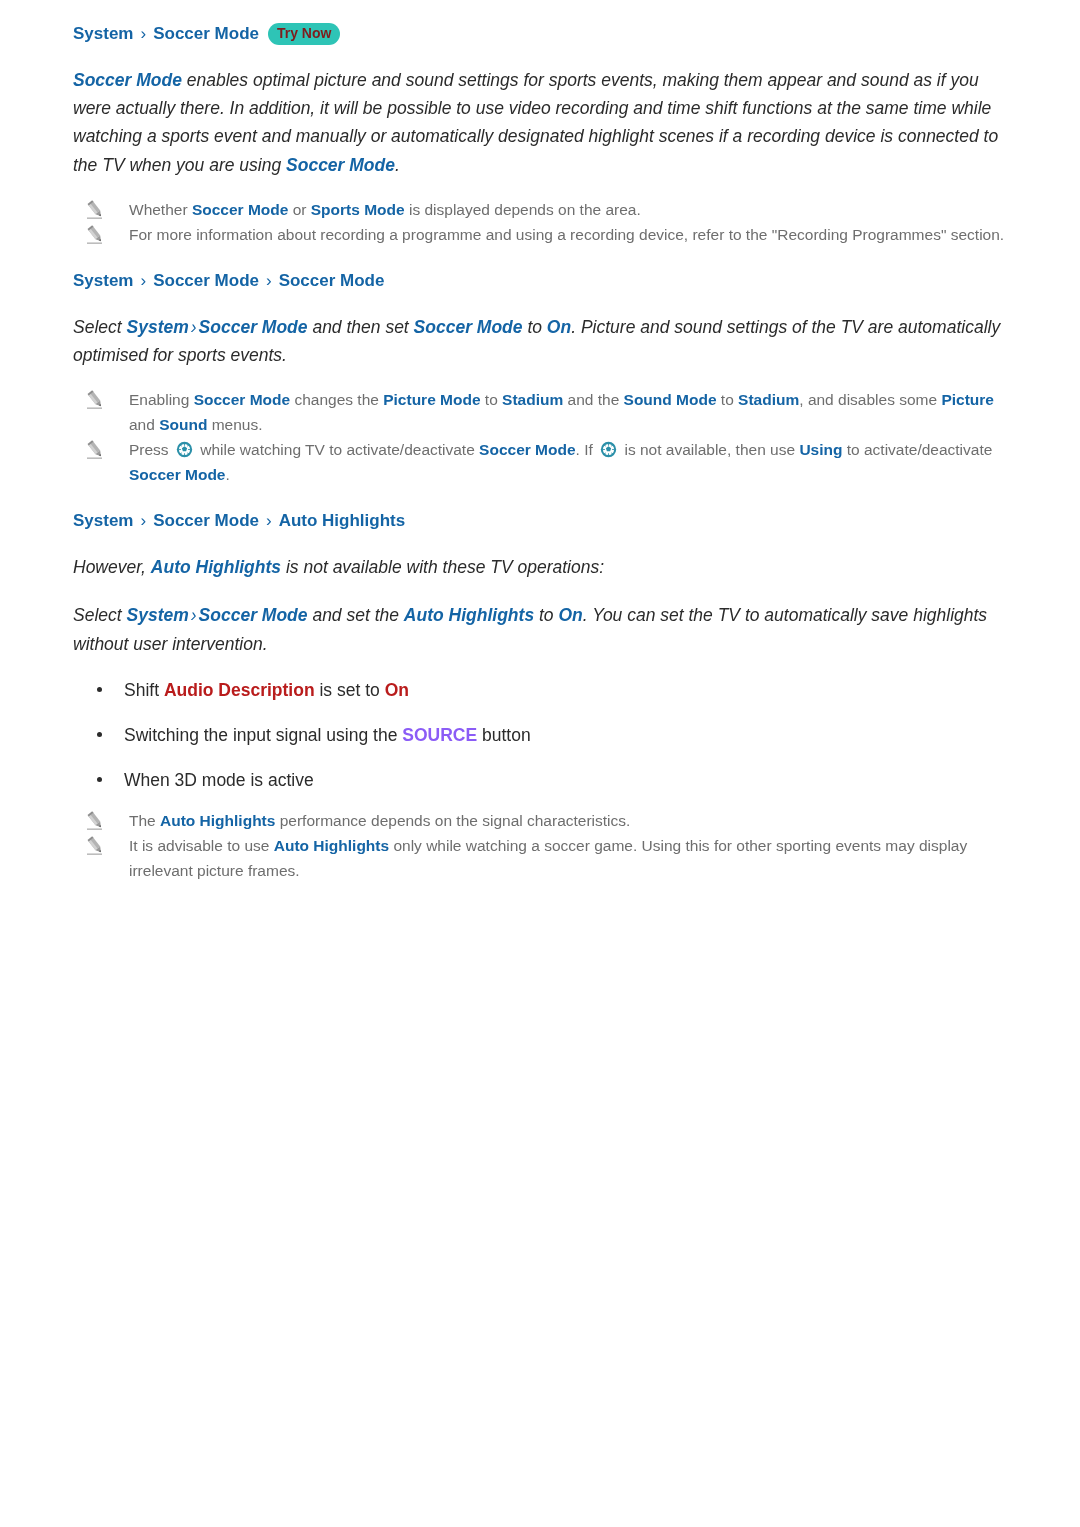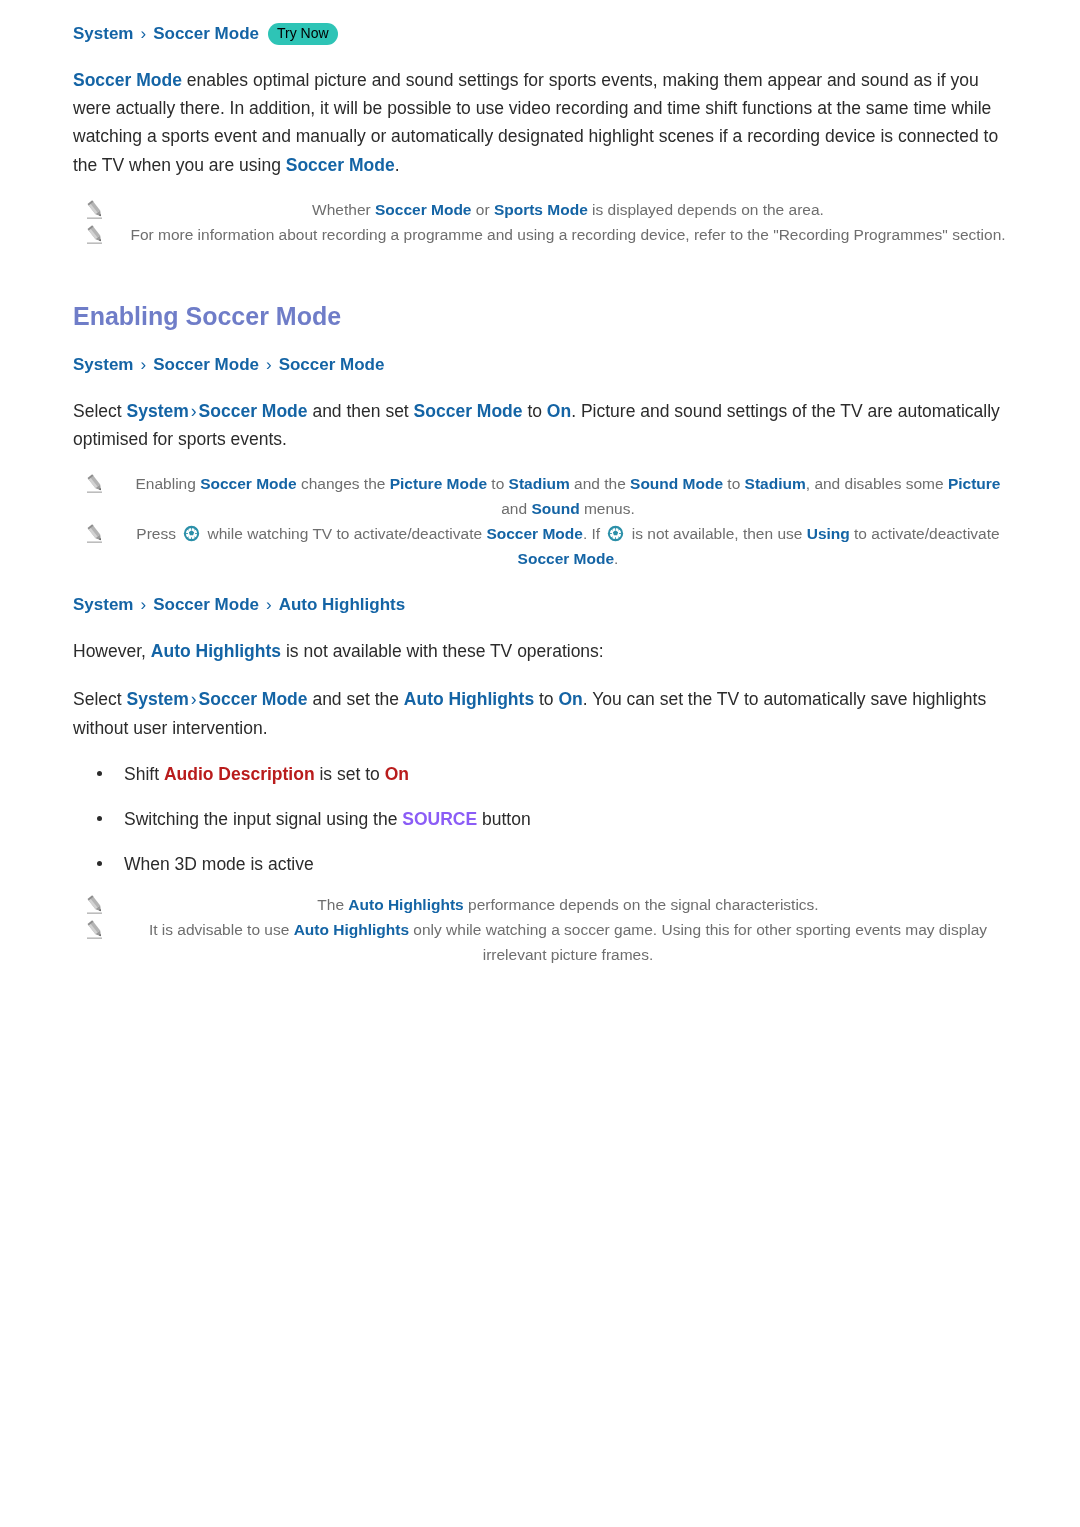--- a/index.html
+++ b/index.html
@@ -47,49 +47,50 @@
   .breadcrumb .crumb { white-space: nowrap; }
   .breadcrumb .sep {
     margin: 0 7px;
     font-weight: normal;
     color: #1464a5;
   }
   .trynow {
     display: inline-block;
     margin-left: 9px;
     background: #2ec4b6;
-    color: #000000;
+    color: #7f1d1d;
     font-size: 14px;
-    font-weight: normal;
+    font-weight: bold;
     border-radius: 11px;
     padding: 2px 9px 3px 9px;
     line-height: 1.25;
     white-space: nowrap;
   }
 
   
   .para {
     margin-top: 20px;
     font-size: 17.5px;
     line-height: 1.62;
     color: #2b2b2b;
     text-align: left;
+    font-style: italic;
   }
   .para .lnk {
     color: #1464a5;
     font-weight: bold;
   }
   .para .lnk-sep {
     color: #1464a5;
     font-weight: normal;
     padding: 0 2px;
   }
 
   
-  .notes { margin-top: 14px; text-align: center; }
+  .notes { margin-top: 14px; }
   .note {
     position: relative;
     display: flex;
     align-items: flex-start;
     margin-top: 0;
     padding-left: 0;
   }
   .note:first-child { margin-top: 10px; }
   .pencil {
     flex: 0 0 auto;
@@ -194,21 +195,20 @@
             <polygon points="8,14 14,14 11,19" fill="#9a9a9a"></polygon>
             <polygon points="10,17 12,17 11,19" fill="#595959"></polygon>
             <rect x="8" y="1" width="6" height="2" fill="#8e8e8e"></rect>
           </g>
           <rect x="2" y="18.4" width="15" height="1.6" fill="#bdbdbd"></rect>
         </svg>
         <div class="note-text"><span>For more information about recording a programme and using a recording device, refer to the "Recording Programmes" section.</span></div>
       </div>
     </div>
 
-  <h2 class="section-head">Enabling Soccer Mode</h2>
 
   <div class="breadcrumb">
     <span class="crumb">System</span>
     <span class="sep">›</span>
     <span class="crumb">Soccer Mode</span>
     <span class="sep">›</span>
     <span class="crumb">Soccer Mode</span>
   </div>
 
   <p class="para"><span>Select </span><span class="lnk">System</span><span class="lnk-sep">›</span><span class="lnk">Soccer Mode</span><span> and then set </span><span class="lnk">Soccer Mode</span><span> to </span><span class="lnk">On</span><span>. Picture and sound settings of the TV are automatically optimised for sports events.</span></p>

